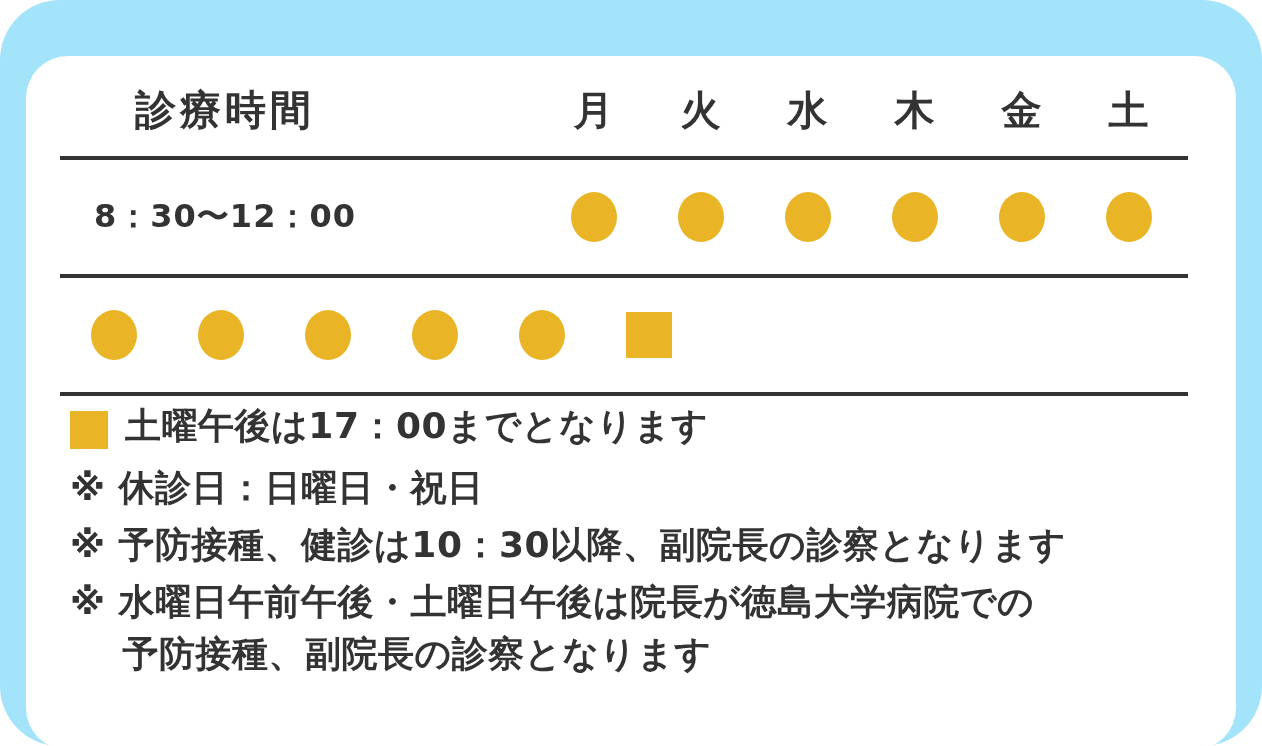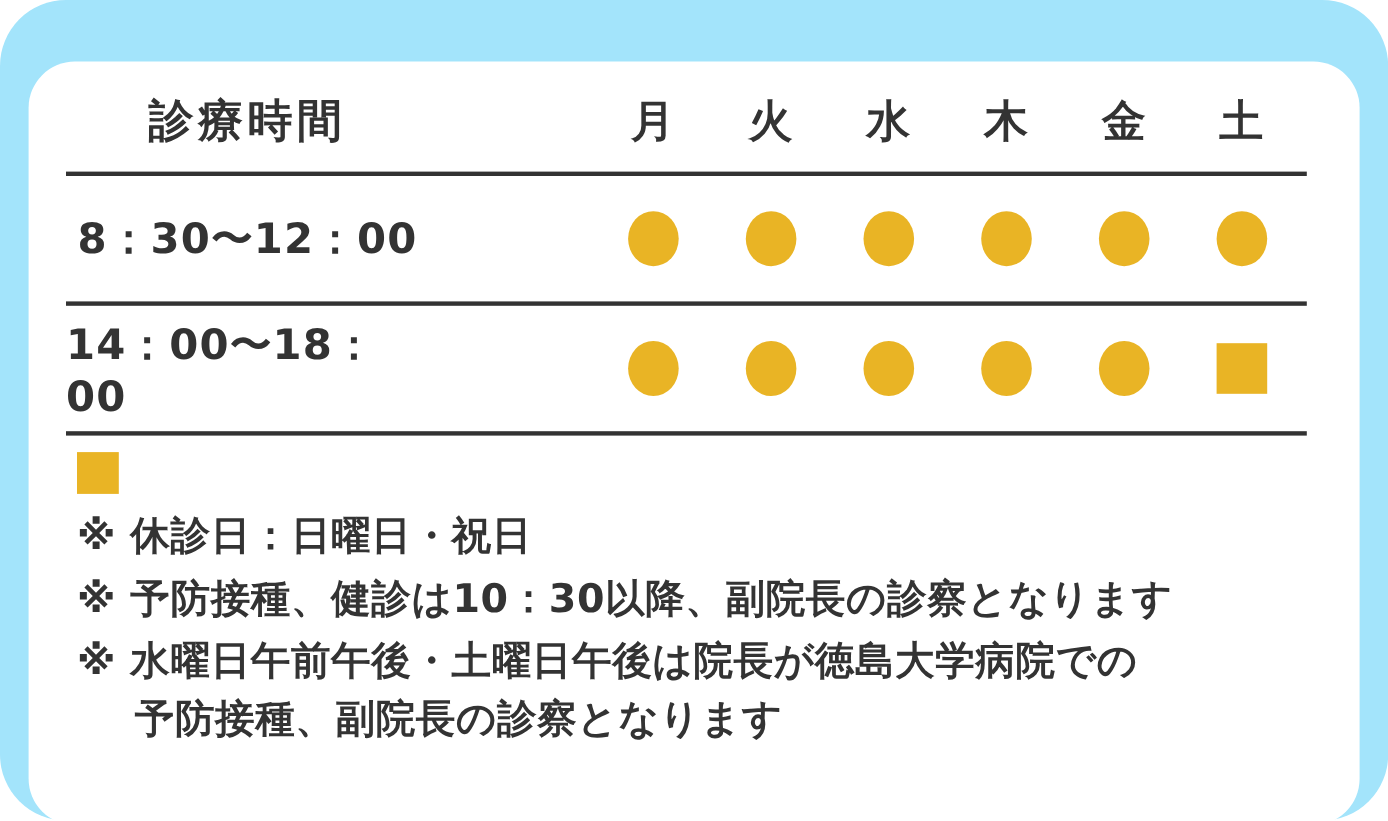--- a/index.html
+++ b/index.html
@@ -79,21 +79,21 @@
 
   .time-cell.head {
     font-size: 41px;
     font-weight: bold;
     letter-spacing: 4px;
     padding-right: 150px;
     box-sizing: border-box;
   }
 
   .time-cell.val {
-    font-size: 38px;
+    font-size: 32px;
     font-weight: bold;
     letter-spacing: 1px;
     padding-right: 150px;
     box-sizing: border-box;
   }
 
   .day-cell {
     flex: 0 0 107px;
     width: 107px;
     display: flex;
@@ -203,21 +203,20 @@
             <span class="marker-circle"></span>
           </div>
         <div class="day-cell">
             <span class="marker-circle"></span>
           </div>
       </div>
 
       <div class="divider"></div>
 
       <div class="sched-row body">
-        <div class="time-cell val">14：00〜18：00</div>
         <div class="day-cell">
             <span class="marker-circle"></span>
           </div>
         <div class="day-cell">
             <span class="marker-circle"></span>
           </div>
         <div class="day-cell">
             <span class="marker-circle"></span>
           </div>
         <div class="day-cell">
@@ -232,20 +231,21 @@
       </div>
 
       <div class="divider"></div>
 
     </div>
 
     <div id="notes">
 
       <div class="note-line">
         <span class="note-swatch"></span>
+        <span class="note-text">土曜午後は17：00までとなります</span>
       </div>
 
       <div class="note-line">
         <span class="note-mark">※</span>
         <span class="note-text">休診日：日曜日・祝日</span>
       </div>
 
       <div class="note-line">
         <span class="note-mark">※</span>
         <span class="note-text">予防接種、健診は10：30以降、副院長の診察となります</span>

